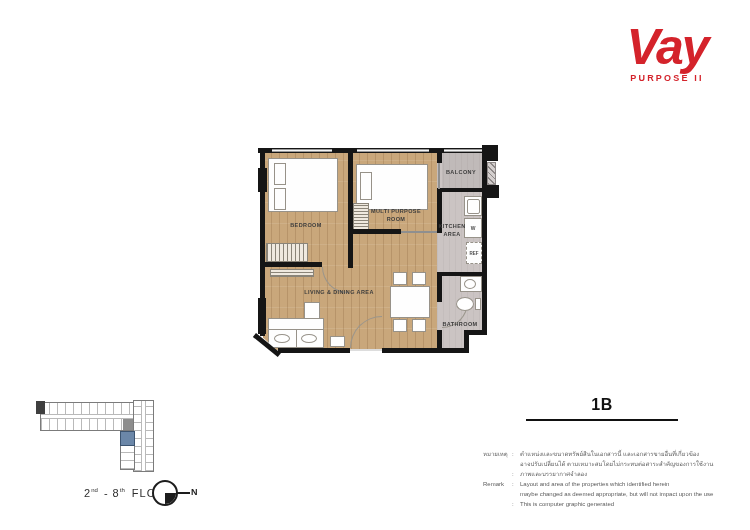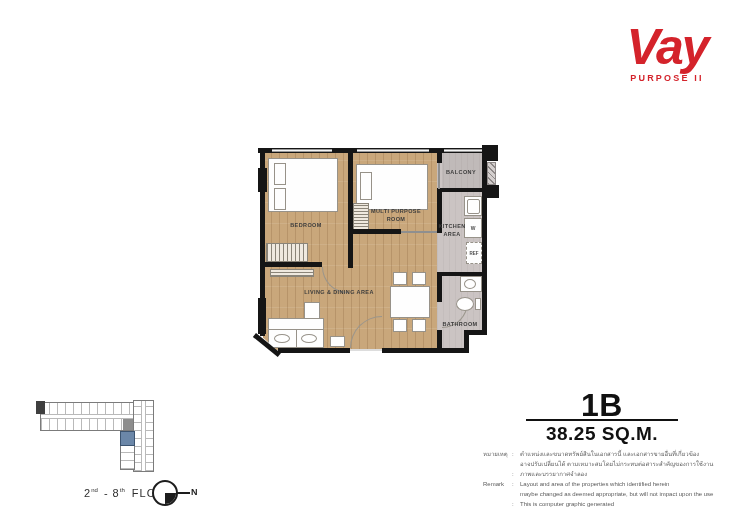--- a/index.html
+++ b/index.html
@@ -31,21 +31,21 @@
           transform:translateX(-50%);white-space:nowrap;z-index:6;}
   .flabel{position:absolute;font-size:5px;font-weight:bold;color:#4a4a4a;z-index:6;
           display:flex;align-items:center;justify-content:center;}
   .ellipse{border:1px solid #979289;border-radius:50%;box-sizing:border-box;background:#fff;position:absolute;}
   
   .brand{position:absolute;left:612px;top:22px;width:110px;text-align:center;color:#d4232b;}
   .brand .word{font-size:50px;line-height:50px;font-weight:bold;font-style:italic;letter-spacing:-2px;}
   .brand .sub{font-size:9px;font-weight:bold;letter-spacing:2.2px;margin-top:1px;}
   
   .unitinfo{position:absolute;left:526px;top:392px;width:152px;text-align:center;color:#111;}
-  .unitinfo .type{font-size:32px;font-weight:bold;letter-spacing:.5px;line-height:26px;}
+  .unitinfo .type{font-size:16px;font-weight:bold;letter-spacing:.5px;line-height:26px;}
   .unitinfo .rule{height:2px;background:#111;margin:1px 0 2px 0;}
   .unitinfo .area{font-size:19px;font-weight:bold;letter-spacing:.5px;}
   
   .remarks{position:absolute;left:483px;top:449px;width:250px;display:grid;
            grid-template-columns:27px 6px 1fr;column-gap:2px;
            font-size:6px;line-height:10px;color:#5c5c5c;}
   .remarks .lbl{text-align:left;}
   
   .kp-outline{position:absolute;border:1px solid #7b7b7b;box-sizing:border-box;background:#fff;}
   .kp-vstripes{background-image:repeating-linear-gradient(90deg,#b9b9b9 0 1px,rgba(0,0,0,0) 1px 8px);}
@@ -157,21 +157,20 @@
     <div class="rlabel" style="left:81px;top:144px;">LIVING &amp; DINING AREA</div>
     <div class="rlabel" style="left:203px;top:24px;">BALCONY</div>
     <div class="rlabel" style="left:194px;top:78px;">KITCHEN</div>
     <div class="rlabel" style="left:194px;top:86px;">AREA</div>
     <div class="rlabel" style="left:202px;top:176px;">BATHROOM</div>
   </div>
 
   <div class="unitinfo">
     <div class="type">1B</div>
     <div class="rule"></div>
-    <div class="area">38.25 SQ.M.</div>
   </div>
 
   <div class="remarks">
     <span class="lbl">หมายเหตุ</span>
     <span>:</span>
     <span>ตำแหน่งและขนาดทรัพย์สินในเอกสารนี้ และเอกสารขายอื่นที่เกี่ยวข้อง</span>
 
     <span></span>
     <span></span>
     <span>อาจปรับเปลี่ยนได้ ตามเหมาะสมโดยไม่กระทบต่อสาระสำคัญของการใช้งาน</span>

